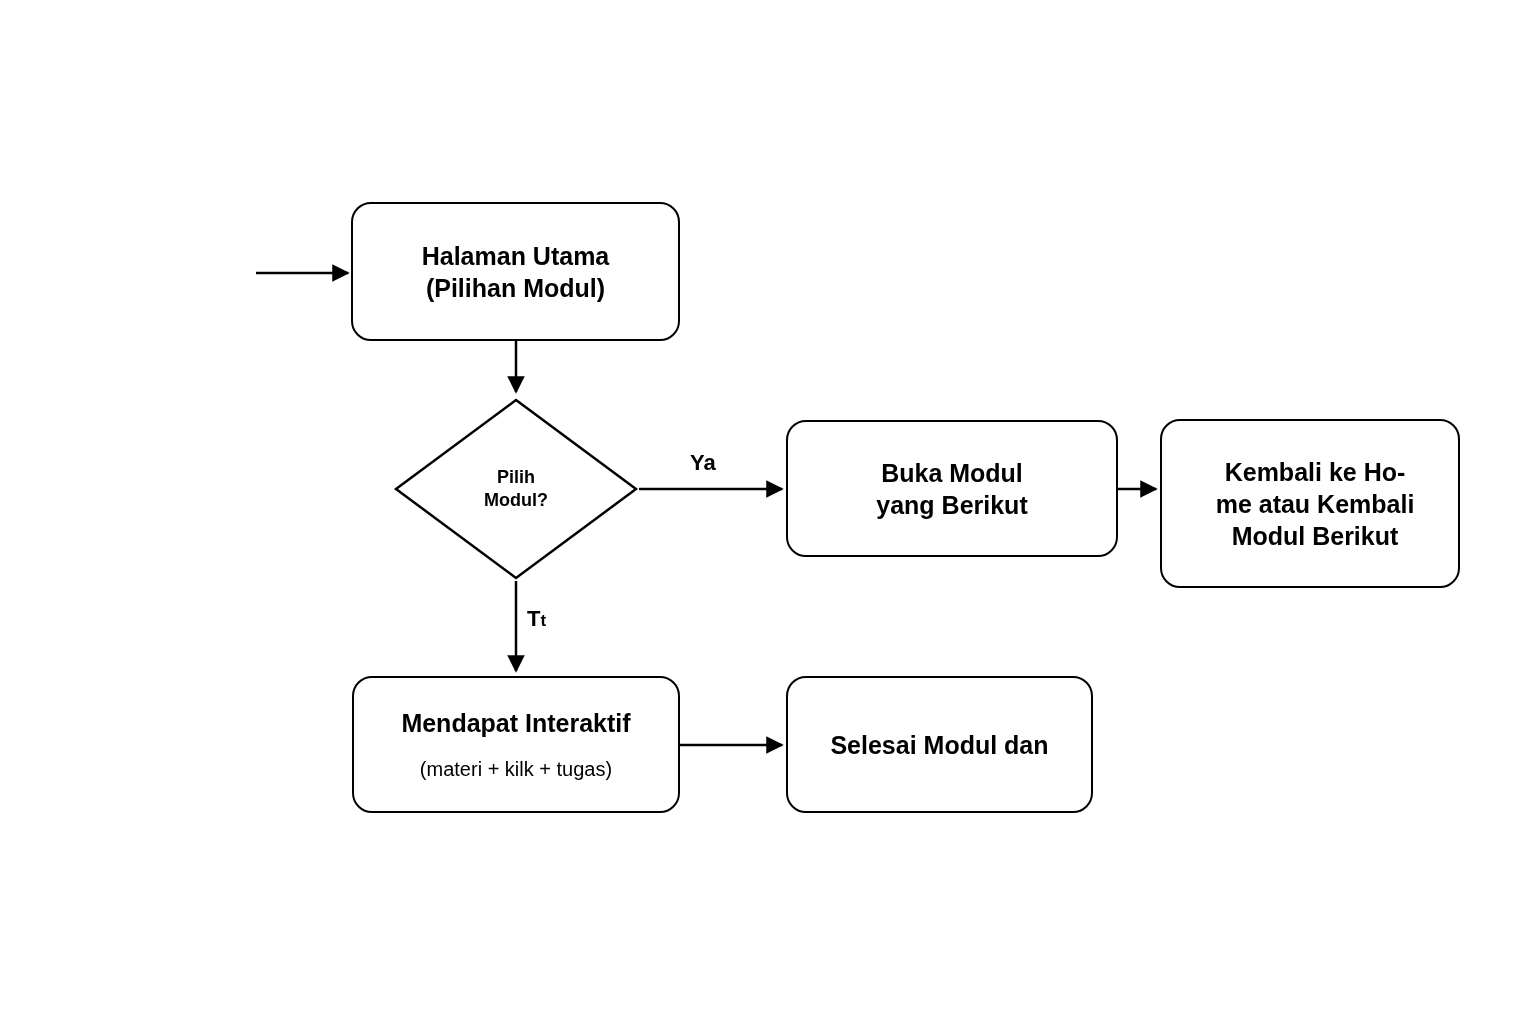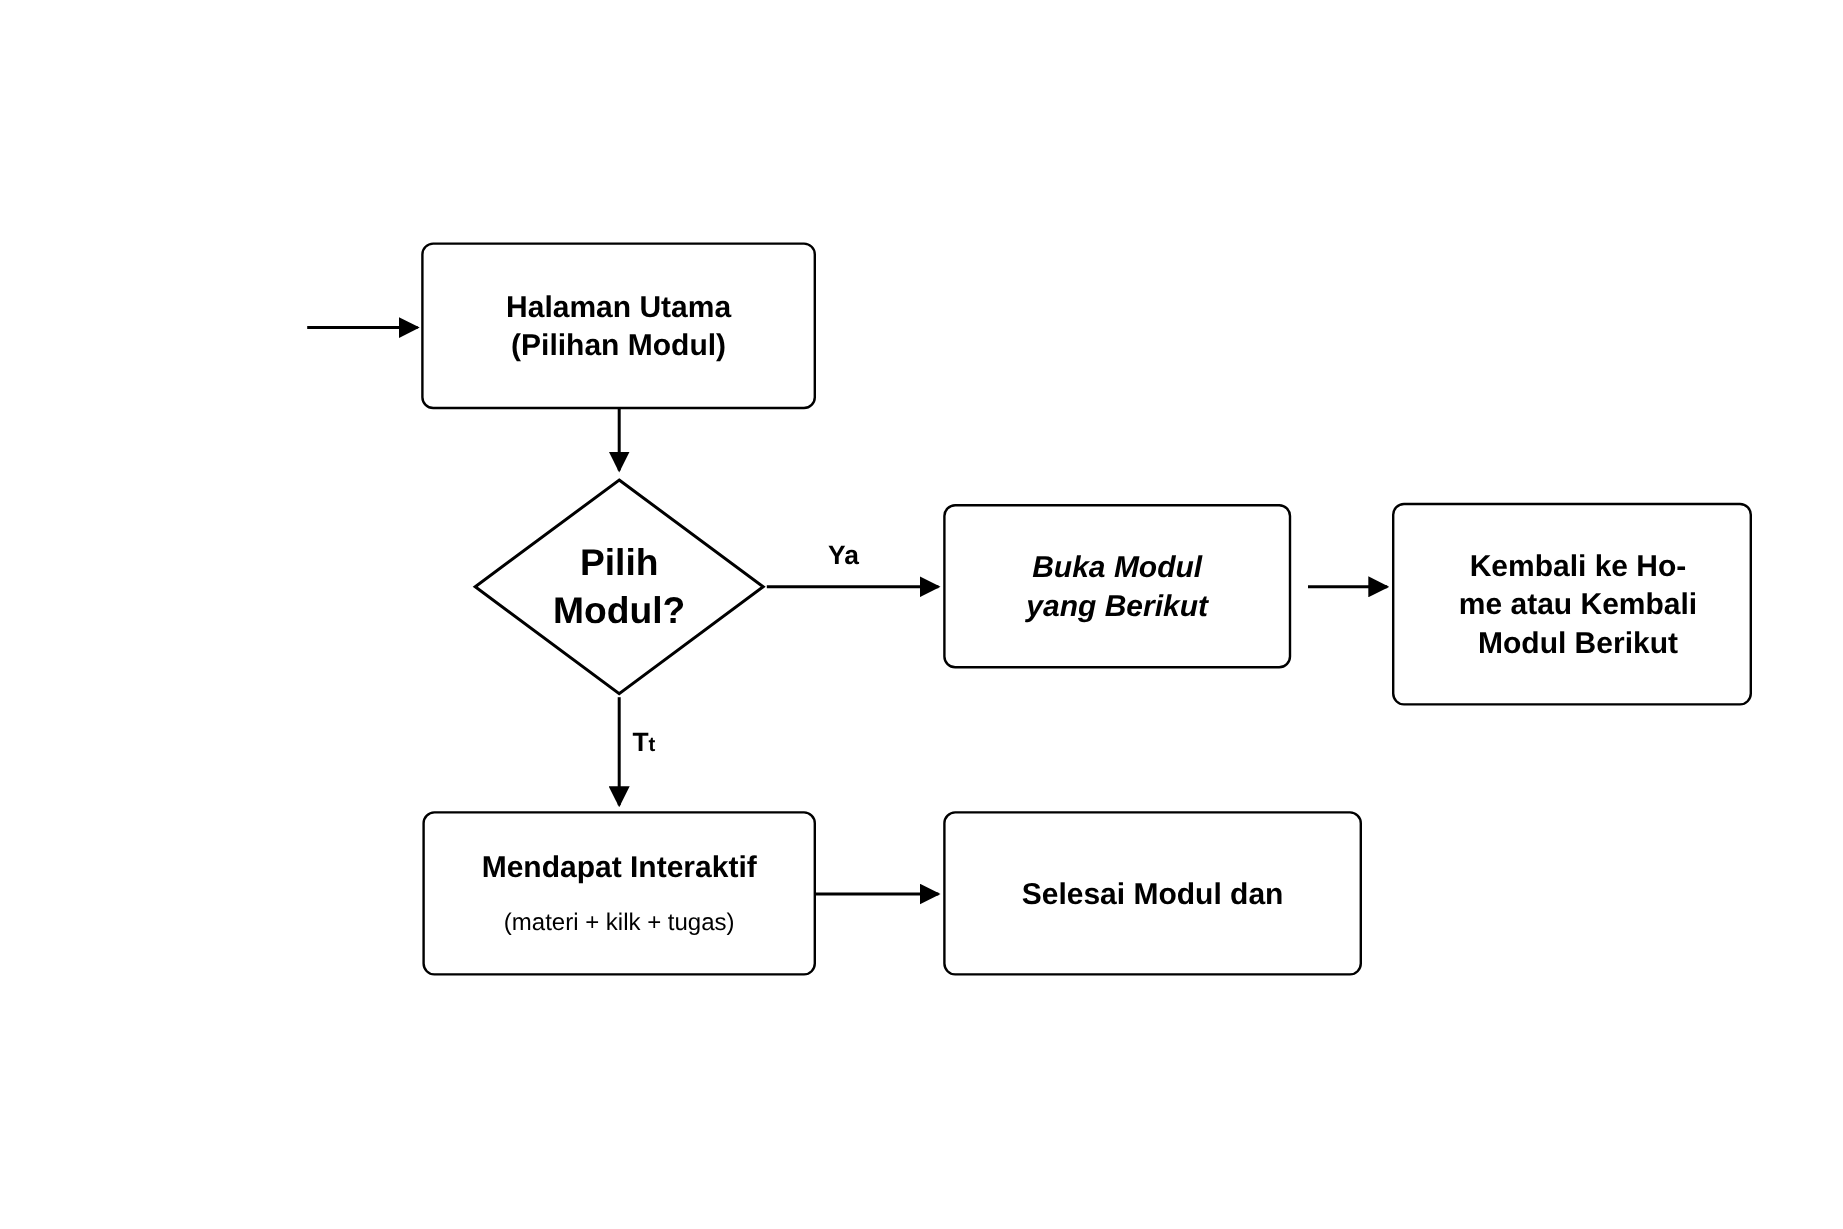--- a/index.html
+++ b/index.html
@@ -40,21 +40,21 @@
     line-height: 1.28;
   }
   .node .line {
     display: block;
     white-space: nowrap;
   }
   .terminator {
     border-radius: 60px;
   }
   .process {
-    border-radius: 10px;
+    border-radius: 20px;
   }
   .node-label-main {
     font-size: 25px;
     font-weight: 700;
   }
   .node-label-sub {
     font-size: 20px;
     font-weight: 400;
     margin-top: 18px;
   }
@@ -74,21 +74,21 @@
     inset: 0;
   }
   .decision .dtext {
     position: absolute;
     inset: 0;
     display: flex;
     flex-direction: column;
     align-items: center;
     justify-content: center;
     text-align: center;
-    font-size: 31px;
+    font-size: 18px;
     font-weight: 700;
     line-height: 1.28;
   }
 
   .edge-label {
     position: absolute;
     font-size: 22px;
     font-weight: 700;
     white-space: nowrap;
   }
@@ -138,33 +138,33 @@
   </div>
 
   <div class="edge-label" style="left:690px; top:450px;">
     <span>Ya</span>
   </div>
 
   <div class="edge-label" style="left:527px; top:606px;">
     <span>T</span><span class="small">t</span>
   </div>
 
-  <div class="node process" style="left:786px; top:420px; width:290px; height:137px;font-style:italic;">
+  <div class="node process" style="left:786px; top:420px; width:332px; height:137px;">
     <span class="line node-label-main">Buka Modul</span>
     <span class="line node-label-main">yang Berikut</span>
   </div>
 
   <div class="node process" style="left:1160px; top:419px; width:300px; height:169px;padding-left:10px;">
     <span class="line node-label-main">Kembali ke Ho-</span>
     <span class="line node-label-main">me atau Kembali</span>
     <span class="line node-label-main">Modul Berikut</span>
   </div>
 
   <div class="node process" style="left:352px; top:676px; width:328px; height:137px;">
     <span class="line node-label-main">Mendapat Interaktif</span>
     <span class="line node-label-sub">(materi + kilk + tugas)</span>
   </div>
 
-  <div class="node process" style="left:786px; top:676px; width:349px; height:137px;">
+  <div class="node process" style="left:786px; top:676px; width:307px; height:137px;">
     <span class="line node-label-main">Selesai Modul dan</span>
   </div>
 
 </div>
 
 </body></html>

